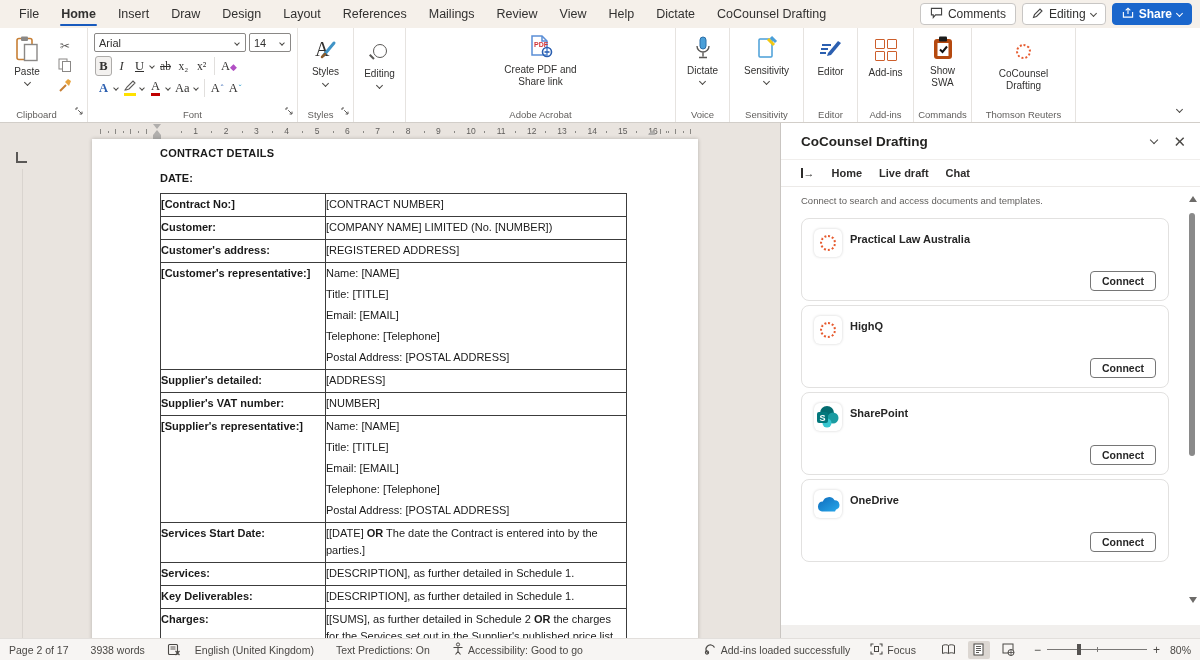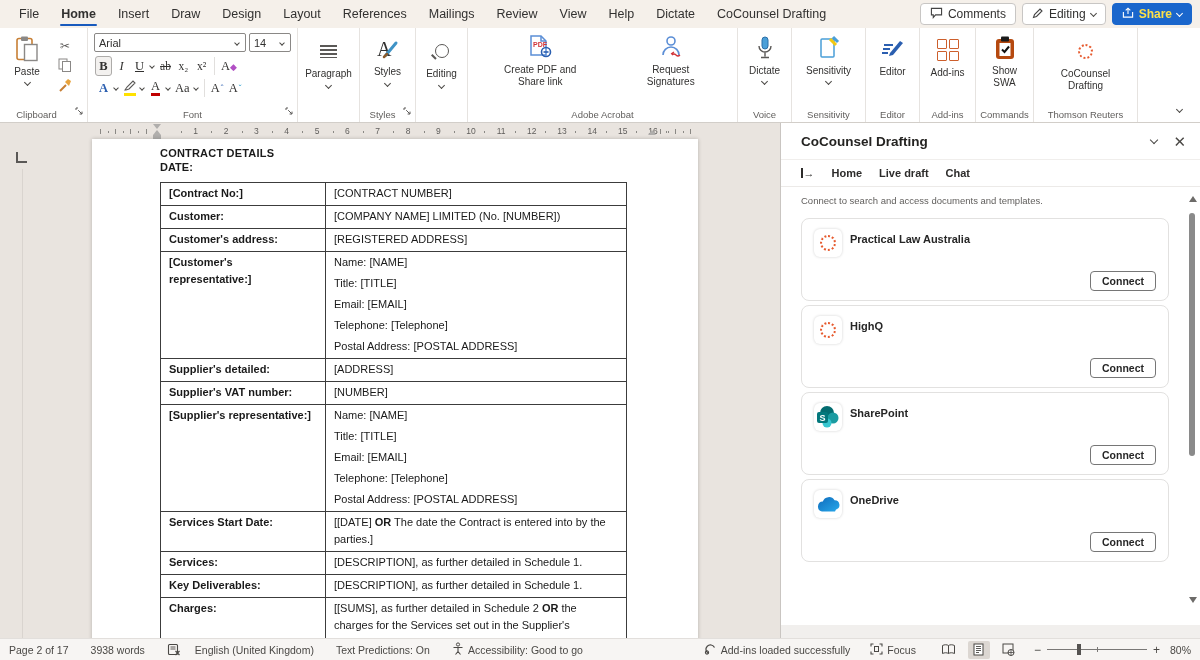--- a/index.html
+++ b/index.html
@@ -7,21 +7,21 @@
   .app { position:relative; width:1200px; height:660px; background:#e9e4df; }
 
   
   .menubar { position:absolute; top:0; left:0; right:0; height:28px; background:#f5f0ea; display:flex; align-items:center; }
   .menu-tabs { display:flex; align-items:center; height:100%; padding-left:8px; }
   .mtab { font-size:12.5px; color:#323130; padding:0 11px; height:100%; display:flex; align-items:center; position:relative; cursor:default; }
   .mtab.active { font-weight:bold; }
   .mtab.active::after { content:""; position:absolute; left:10px; right:10px; bottom:2px; height:2.5px; background:#185abd; border-radius:2px; }
   .menubar-right { margin-left:auto; display:flex; align-items:center; gap:6px; padding-right:8px; }
   .pill-btn { display:flex; align-items:center; gap:5px; background:#fff; border:1px solid #c8c6c4; border-radius:4px; height:22px; padding:0 9px; font-size:12px; color:#323130; }
-  .share-btn { background:var(--share-blue,#1a66cc); border-color:var(--share-blue,#1a66cc); color:#fde047; font-weight:600; }
+  .share-btn { background:var(--share-blue,#1a66cc); border-color:var(--share-blue,#1a66cc); color:#ffffff; font-weight:600; }
   .chev { display:inline-block; width:5px; height:5px; border-right:1.3px solid #4a4845; border-bottom:1.3px solid #4a4845; transform:rotate(45deg); margin-top:-2px; }
   .chev.white { border-color:#fff; }
 
   
   .ribbon { position:absolute; top:28px; left:0; right:0; height:95px; background:#fff; border-bottom:1px solid #d2cec9; display:flex; }
   .rgroup { position:relative; border-right:1px solid #e6e3e0; padding:4px 4px 16px; flex:0 0 auto; }
   .glabel { position:absolute; bottom:2px; left:0; right:0; text-align:center; font-size:9.5px; color:#605e5c; }
   .launcher { position:absolute; right:3px; bottom:2px; }
   .bigbtn { display:flex; flex-direction:column; align-items:center; justify-content:flex-start; font-size:10px; color:#323130; text-align:center; line-height:1.15; cursor:default; }
   .bigbtn .ic { height:30px; display:flex; align-items:center; justify-content:center; margin-bottom:2px; }
@@ -63,23 +63,23 @@
   .rtick { position:absolute; top:8px; width:1px; height:1.5px; background:#8a8884; }
   .rmtick { position:absolute; width:1px; background:#8a8884; }
   .tri-up { position:absolute; width:0; height:0; border-left:4px solid transparent; border-right:4px solid transparent; border-bottom:5px solid #b0aeac; }
   .tri-down { position:absolute; width:0; height:0; border-left:4px solid transparent; border-right:4px solid transparent; border-top:5px solid #b0aeac; }
   .ind-box { position:absolute; width:8px; height:4px; background:#b0aeac; }
   .tabsel { position:absolute; left:16px; top:29px; width:11px; height:11px; border-left:2px solid #5a5856; border-bottom:2px solid #5a5856; }
   .vruler-line { position:absolute; left:22px; top:46px; bottom:0; width:1px; background:#d9d4cf; }
   .page { position:absolute; left:92px; top:16px; width:606px; height:1200px; background:#fff; box-shadow:0 0 4px rgba(0,0,0,.22); }
   .page-inner { padding:8px 0 0 68px; font-size:11px; color:#1a1a1a; }
   .doc-h { font-weight:bold; font-size:11px; letter-spacing:.2px; }
-  .doc-date { font-weight:bold; margin-top:2px; }
+  .doc-date { font-weight:bold; margin-top:13px; }
   table.contract { border-collapse:collapse; margin-top:9px; width:467px; table-layout:fixed; }
-  table.contract td { border:1px solid #3c3c3c; vertical-align:top; padding:2px 8px 3px; font-size:11px; line-height:17px; }
+  table.contract td { border:1px solid #3c3c3c; vertical-align:top; padding:2px 0 3px; font-size:11px; line-height:17px; }
   td.clabel { width:165px; font-weight:bold; }
   td.cval .vline { margin-bottom:4px; }
   td.cval .vline:last-child { margin-bottom:0; }
 
   
   .panel { position:absolute; left:780px; top:123px; right:0; bottom:22px; background:#fff; border-left:1px solid #c9c5c1; }
   .panel-header { height:37px; display:flex; align-items:center; padding:0 14px 0 20px; border-bottom:1px solid #f0eeec; }
   .panel-title { font-size:13.5px; font-weight:bold; color:#242321; }
   .panel-hicons { margin-left:auto; display:flex; align-items:center; gap:16px; }
   .xmark { font-size:15px; color:#4a4845; line-height:1; }
@@ -238,29 +238,20 @@
         <span class="vsep"></span>
         <span class="fbtn serif">A<span style="color:#2b5fb0;font-size:8px;margin-left:1px">ˆ</span></span>
         <span class="fbtn serif">A<span style="color:#2b9fd0;font-size:8px;margin-left:1px">ˇ</span></span>
       </div>
       <span class="glabel">Font</span>
       <span class="launcher"><svg width="9" height="9" viewBox="0 0 9 9">
             <path d="M1 3 V1 h2 M3.2 3.2 l3.6 3.6 M7 4.6 V7 H4.6" fill="none" stroke="#5a5856" stroke-width="1"></path>
           </svg></span>
     </div>
 
-    <div class="rgroup g-paragraph">
-      <div class="bigbtn" style="padding-top:4px">
-        <span class="ic">
-            <span class="para-icon"></span>
-          </span>
-        <span>Paragraph</span>
-        <span class="chev" style="margin-top:3px"></span>
-      </div>
-    </div>
 
     <div class="rgroup g-styles">
       <div class="bigbtn" style="padding-top:2px">
         <span class="ic">
           <svg width="26" height="26" viewBox="0 0 26 26">
               <text x="2" y="20" font-family="Liberation Serif,serif" font-size="20" fill="#323130">A</text>
               <path d="M11 19 L21 7" stroke="#3f93c6" stroke-width="3" stroke-linecap="round"></path>
               <path d="M9 21 l3-3" stroke="#8a5a2b" stroke-width="2.5" stroke-linecap="round"></path>
             </svg>
         </span>
@@ -288,30 +279,20 @@
         <span class="ic">
           <svg width="28" height="26" viewBox="0 0 28 26">
               <path d="M5 2 h10 l5 5 v14 h-15 z" fill="none" stroke="#5b8ed6" stroke-width="1.5"></path>
               <path d="M15 2 v5 h5" fill="none" stroke="#5b8ed6" stroke-width="1.5"></path>
               <text x="7" y="13" font-size="7" fill="#d13438" font-weight="bold">PDF</text>
               <circle cx="20" cy="18" r="4.5" fill="none" stroke="#2b5fb0" stroke-width="1.6"></circle>
               <path d="M17.5 18 h5" stroke="#2b5fb0" stroke-width="1.6"></path>
             </svg>
         </span>
         <span>Create PDF and Share link</span>
-      </div>
-      <div class="bigbtn" style="width:76px">
-        <span class="ic">
-          <svg width="26" height="26" viewBox="0 0 26 26">
-              <circle cx="13" cy="7" r="4" fill="none" stroke="#5b8ed6" stroke-width="1.6"></circle>
-              <path d="M5 21 a8 8 0 0 1 16 0" fill="none" stroke="#5b8ed6" stroke-width="1.6"></path>
-              <path d="M13 20 l3-2 M14 21 q2-2 4 0 q2 2 4 0" fill="none" stroke="#d13438" stroke-width="1.3"></path>
-            </svg>
-        </span>
-        <span>Request Signatures</span>
       </div>
       <span class="glabel">Adobe Acrobat</span>
     </div>
 
     <div class="rgroup g-voice">
       <div class="bigbtn" style="padding-top:1px">
         <span class="ic">
           <svg width="20" height="26" viewBox="0 0 20 26">
               <rect x="7" y="2" width="6" height="12" rx="3" fill="#4a9fd8" stroke="#2b6fa8" stroke-width="1"></rect>
               <path d="M4 11 a6 6 0 0 0 12 0" fill="none" stroke="#5a5856" stroke-width="1.4"></path>

